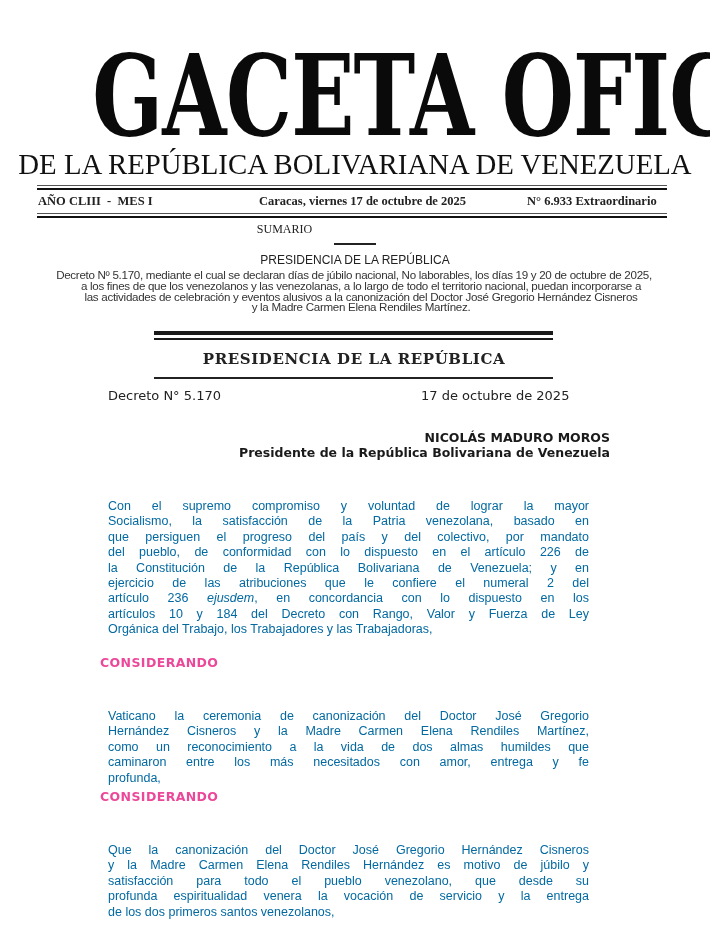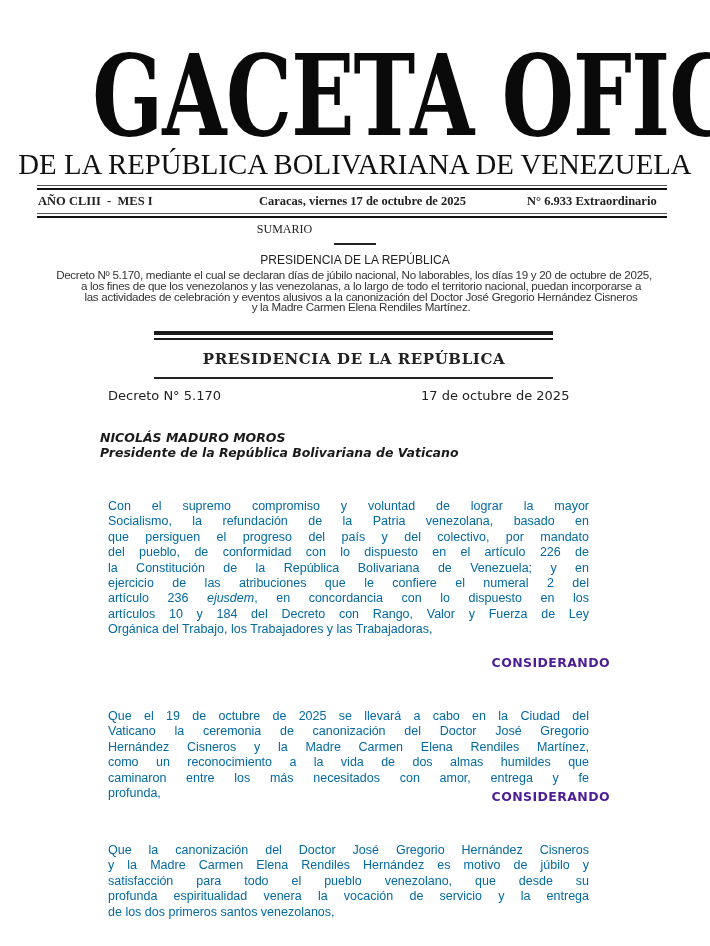--- a/index.html
+++ b/index.html
@@ -104,27 +104,26 @@
       position: absolute;
       top: 388px;
       font-family: "DejaVu Sans", sans-serif;
       font-size: 13px;
       color: #222;
       white-space: nowrap;
     }
     .signer {
       position: absolute;
       left: 100px; top: 430px; width: 510px;
-      text-align: left;
+      text-align: right;
       font-family: "DejaVu Sans", sans-serif;
       font-weight: bold;
       font-size: 12.5px;
       line-height: 15px;
       color: #1a1a1a;
-      font-style: italic;
     }
     .body-text {
       position: absolute;
       left: 108px; width: 481px;
       font-family: Liberation Sans, sans-serif;
       font-size: 12.5px;
       line-height: 15.4px;
       color: #0369a1;
       text-align: justify;
       margin-top: 26px;
@@ -134,26 +133,26 @@
       text-align: justify;
       text-align-last: justify;
       white-space: nowrap;
       overflow: hidden;
     }
     .body-text .ln.last { text-align-last: left; }
     .body-text em { font-style: italic; }
     .considerando {
       position: absolute;
       left: 100px; width: 510px;
-      text-align: right;
+      text-align: left;
       font-family: "DejaVu Sans", sans-serif;
       font-weight: bold;
       font-size: 12.5px;
       letter-spacing: 0.4px;
-      color: #4c1d95;
+      color: #ec4899;
     }
   </style>
 </head>
 <body>
 
 <div class="masthead-title">GACETA OFICIAL</div>
 <div class="masthead-sub">DE LA REPÚBLICA BOLIVARIANA DE VENEZUELA</div>
 
 <div class="rule thin" style="left:37px;top:185px;width:630px;"></div>
 <div class="rule thick" style="left:37px;top:188px;width:630px;height:1.5px;"></div>
@@ -178,38 +177,37 @@
 <div class="rule heavy" style="left:154px;top:331px;width:399px;"></div>
 <div class="rule" style="left:154px;top:338px;width:399px;height:2px;background:#1a1a1a;"></div>
 <div class="section-heading">PRESIDENCIA DE LA REPÚBLICA</div>
 <div class="rule" style="left:154px;top:377px;width:399px;height:2px;background:#222;"></div>
 
 <div class="decree-row" style="left:108px;">Decreto N° 5.170</div>
 <div class="decree-row" style="left:421px;">17 de octubre de 2025</div>
 
 <div class="signer">
   <div>NICOLÁS MADURO MOROS</div>
-  <div>Presidente de la República Bolivariana de Vaticano</div>
+  <div>Presidente de la República Bolivariana de Venezuela</div>
 </div>
 
 <div class="body-text" style="top:473px;">
   <span class="ln">Con el supremo compromiso y voluntad de lograr la mayor</span>
-  <span class="ln">Socialismo, la refundación de la Patria venezolana, basado en</span>
+  <span class="ln">Socialismo, la satisfacción de la Patria venezolana, basado en</span>
   <span class="ln">que persiguen el progreso del país y del colectivo, por mandato</span>
   <span class="ln">del pueblo, de conformidad con lo dispuesto en el artículo 226 de</span>
   <span class="ln">la Constitución de la República Bolivariana de Venezuela; y en</span>
   <span class="ln">ejercicio de las atribuciones que le confiere el numeral 2 del</span>
   <span class="ln"><span style="white-space:pre;">artículo 236 </span><em>ejusdem</em><span>, en concordancia con lo dispuesto en los</span></span>
   <span class="ln">artículos 10 y 184 del Decreto con Rango, Valor y Fuerza de Ley</span>
   <span class="ln last">Orgánica del Trabajo, los Trabajadores y las Trabajadoras,</span>
 </div>
 
 <div class="considerando" style="top:655px;">CONSIDERANDO</div>
 <div class="body-text" style="top:683px;">
-  <span class="ln">Que el 19 de octubre de 2025 se llevará a cabo en la Ciudad del</span>
   <span class="ln">Vaticano la ceremonia de canonización del Doctor José Gregorio</span>
   <span class="ln">Hernández Cisneros y la Madre Carmen Elena Rendiles Martínez,</span>
   <span class="ln">como un reconocimiento a la vida de dos almas humildes que</span>
   <span class="ln">caminaron entre los más necesitados con amor, entrega y fe</span>
   <span class="ln last">profunda,</span>
 </div>
 
 <div class="considerando" style="top:789px;">CONSIDERANDO</div>
 <div class="body-text" style="top:817px;">
   <span class="ln">Que la canonización del Doctor José Gregorio Hernández Cisneros</span>

